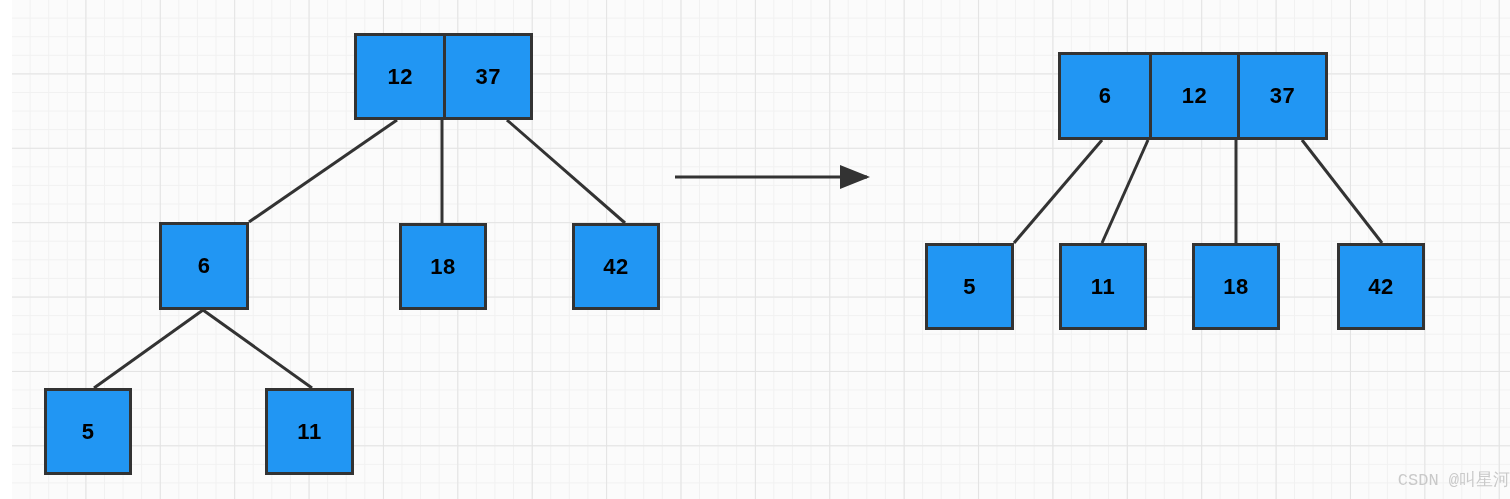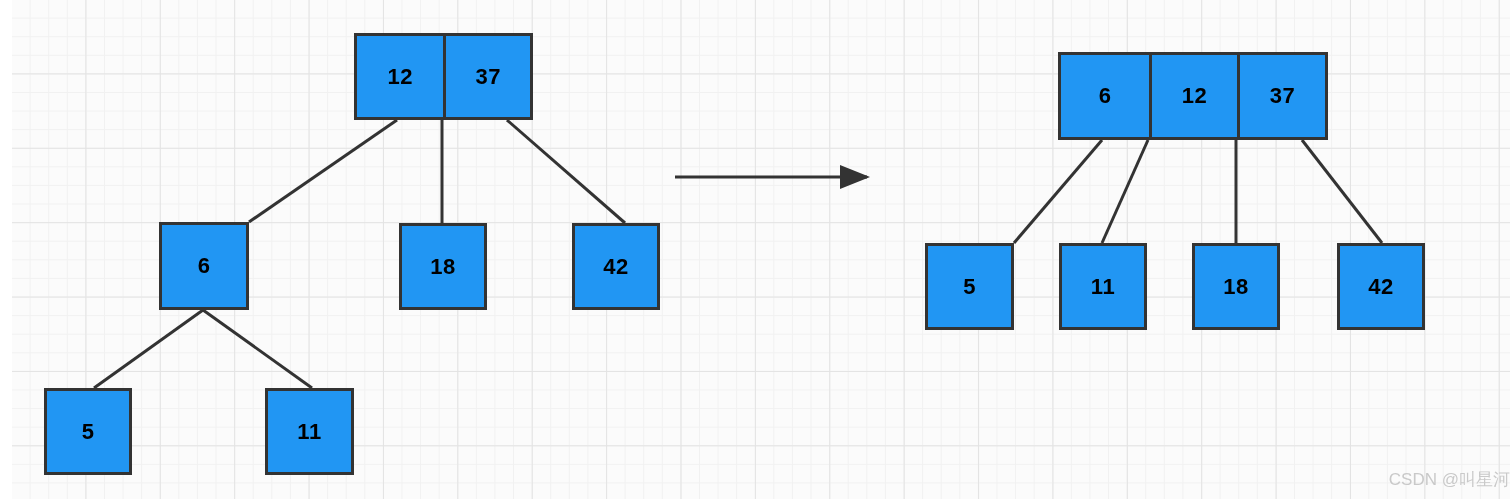--- a/index.html
+++ b/index.html
@@ -57,21 +57,21 @@
   }
   .cell + .cell {
     border-left: 3px solid #333333;
   }
   .watermark {
     position: absolute;
     right: 12px;
     bottom: 8px;
     color: #c9c9c9;
     font-size: 17px;
-    font-family: Liberation Sans, sans-serif;
+    font-family: Liberation Mono, monospace;
     white-space: nowrap;
     z-index: 5;
   }
 </style>
 </head>
 <body>
 
 <div id="canvas">
 
   <svg id="edges" viewBox="0 0 1510 499" xmlns="http://www.w3.org/2000/svg">

